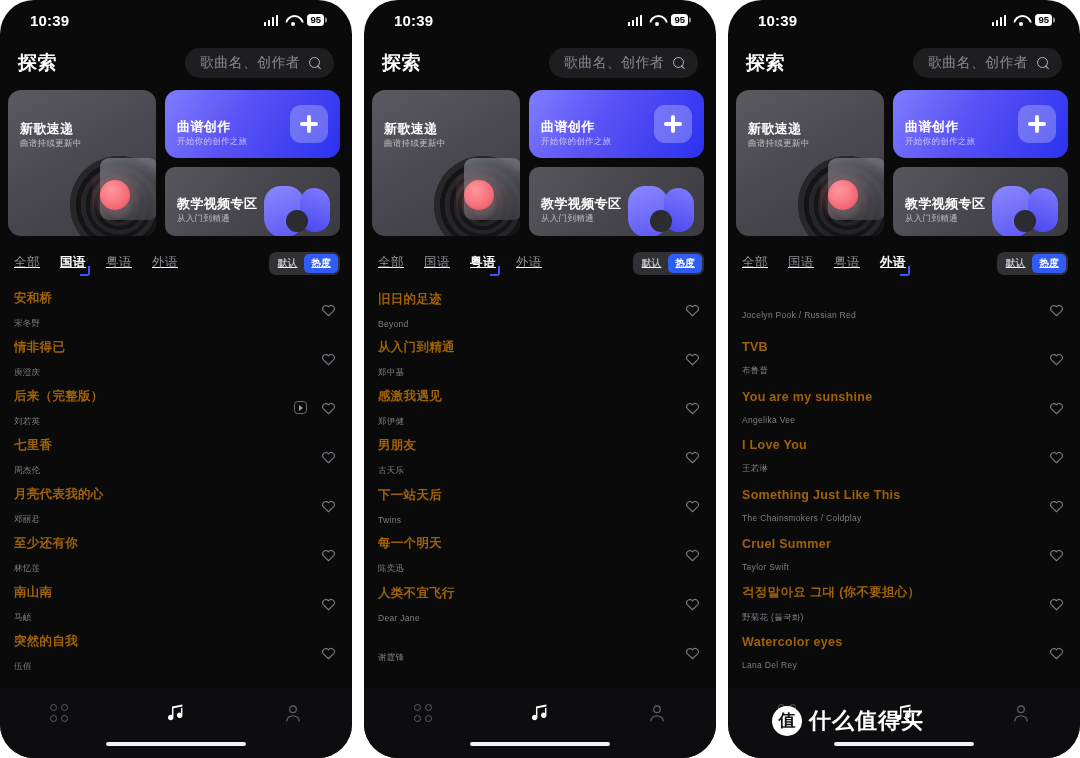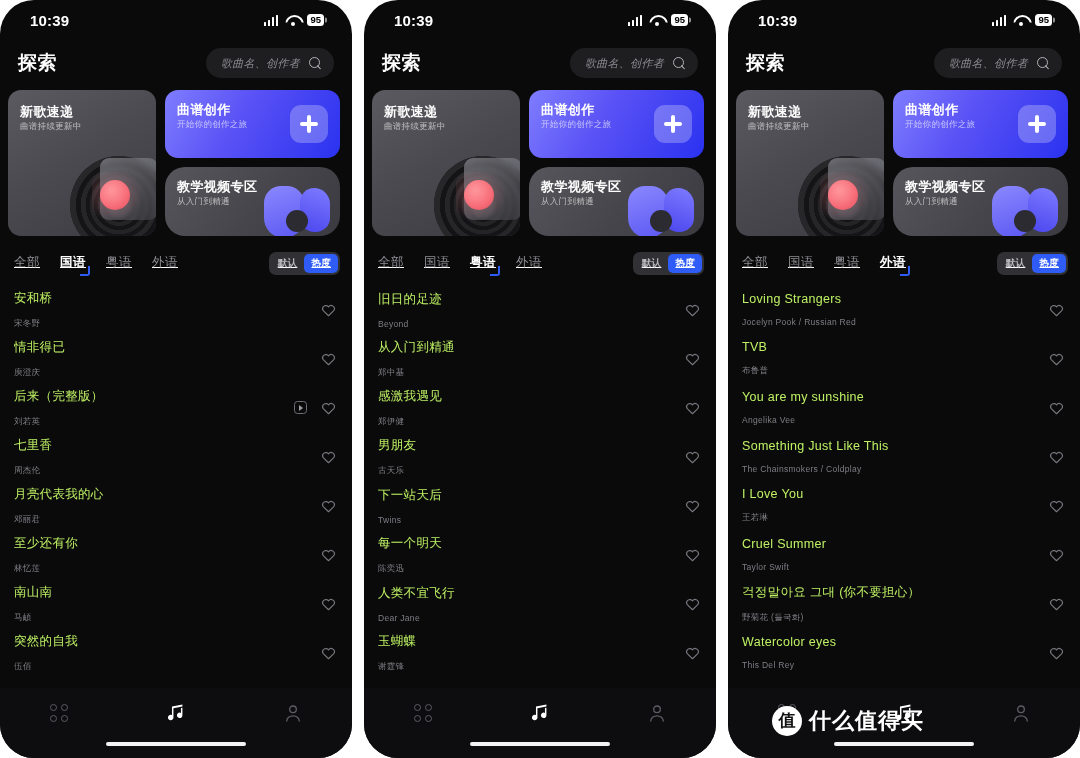--- a/index.html
+++ b/index.html
@@ -67,21 +67,21 @@
   .header {
     height:46px; padding:0 18px;
     display:flex; align-items:center; justify-content:space-between;
   }
   .title { font-size:19px; font-weight:700; color:#fff; letter-spacing:.5px; }
   .searchbox {
     display:flex; align-items:center; gap:9px;
     background:#1e1e20; border-radius:18px;
     height:30px; padding:0 13px 0 15px;
   }
-  .search-ph { font-size:11px; color:#8a8a90; letter-spacing:.3px; white-space:nowrap;font-style:italic; }
+  .search-ph { font-size:14px; color:#8a8a90; letter-spacing:.3px; white-space:nowrap; }
   .mag { width:12px; height:12px; position:relative; flex:none; }
   .mag::before {
     content:""; position:absolute; left:0; top:0;
     width:9px; height:9px; border:1.3px solid #b3b3b8; border-radius:50%;
   }
   .mag::after {
     content:""; position:absolute; left:8px; top:8px;
     width:4.5px; height:1.3px; background:#b3b3b8; border-radius:1px;
     transform:rotate(45deg); transform-origin:left center;
   }
@@ -95,25 +95,25 @@
     background:linear-gradient(150deg,#5a5a60 0%,#4a4a50 45%,#3b3b41 100%);
     overflow:hidden; flex:none;
   }
   .card-right-col { display:flex; flex-direction:column; gap:9px; flex:1; }
   .card-blue {
     position:relative; height:68px; border-radius:13px;
     background:linear-gradient(120deg,#7f7dff 0%,#5a52f5 42%,#2a32f0 100%);
     overflow:hidden;
   }
   .card-dark {
-    position:relative; height:69px; border-radius:20px;
+    position:relative; height:69px; border-radius:10px;
     background:linear-gradient(130deg,#56565c 0%,#45454b 55%,#3a3a40 100%);
     overflow:hidden;
   }
-  .c-title { font-size:13px; font-weight:700; color:#fff; letter-spacing:.4px; }
+  .c-title { font-size:13px; font-weight:700; color:#fff; letter-spacing:.4px;margin-top:17px; }
   .c-sub { font-size:8.5px; color:rgba(255,255,255,.62); letter-spacing:.3px; }
   .card-left .c-pad { padding:13px 0 0 12px; }
   .card-blue .c-pad, .card-dark .c-pad { padding:11px 0 0 12px; }
 
   .plus-tile {
     position:absolute; right:12px; top:50%; transform:translateY(-50%);
     width:38px; height:38px; border-radius:11px;
     background:rgba(255,255,255,.26);
     display:flex; align-items:center; justify-content:center;
   }
@@ -199,21 +199,21 @@
   
   .songlist { padding:2px 0 0 0; }
   .songrow {
     position:relative;
     display:flex; align-items:center;
     height:49px;
     padding:0 16px 0 14px;
   }
   .songrow .meta { flex:1; min-width:0; }
   .s-title {
-    font-size:12.5px; font-weight:400; color:#bef264;
+    font-size:12.5px; font-weight:700; color:#a16207;
     letter-spacing:.3px; white-space:nowrap; overflow:hidden; text-overflow:ellipsis;
   }
   .s-artist {
     font-size:8.5px; color:#7e7e86; margin-top:11px; letter-spacing:.3px;
     white-space:nowrap; overflow:hidden; text-overflow:ellipsis;
   }
   .row-icons { display:flex; align-items:center; gap:14px; flex:none; }
   .playmini {
     width:13px; height:13px; border:1.2px solid #6e6e76; border-radius:3.5px;
     position:relative;
@@ -624,21 +624,20 @@
 
         <span class="heart">
                 <svg viewBox="0 0 24 22" width="15" height="14" fill="none" stroke="#77777f" stroke-width="1.8">
                   <path d="M12 20.2 3.6 12A5.1 5.1 0 0 1 12 6.1a5.1 5.1 0 0 1 8.4 5.9L12 20.2z" stroke-linejoin="round"></path>
                 </svg>
               </span>
       </div>
     </div>
     <div class="songrow">
       <div class="meta">
-        <div class="s-title">玉蝴蝶</div>
         <div class="s-artist">谢霆锋</div>
       </div>
       <div class="row-icons">
 
         <span class="heart">
                 <svg viewBox="0 0 24 22" width="15" height="14" fill="none" stroke="#77777f" stroke-width="1.8">
                   <path d="M12 20.2 3.6 12A5.1 5.1 0 0 1 12 6.1a5.1 5.1 0 0 1 8.4 5.9L12 20.2z" stroke-linejoin="round"></path>
                 </svg>
               </span>
       </div>
@@ -728,21 +727,20 @@
           <div class="lang-tab">粤语</div>
           <div class="lang-tab active">外语</div>
     <div class="sortgroup">
             <div class="sortchip">默认</div>
             <div class="sortchip on">热度</div>
           </div>
   </div>
     <div class="songlist">
     <div class="songrow">
       <div class="meta">
-        <div class="s-title">Loving Strangers</div>
         <div class="s-artist">Jocelyn Pook / Russian Red</div>
       </div>
       <div class="row-icons">
 
         <span class="heart">
                 <svg viewBox="0 0 24 22" width="15" height="14" fill="none" stroke="#77777f" stroke-width="1.8">
                   <path d="M12 20.2 3.6 12A5.1 5.1 0 0 1 12 6.1a5.1 5.1 0 0 1 8.4 5.9L12 20.2z" stroke-linejoin="round"></path>
                 </svg>
               </span>
       </div>
@@ -770,48 +768,48 @@
 
         <span class="heart">
                 <svg viewBox="0 0 24 22" width="15" height="14" fill="none" stroke="#77777f" stroke-width="1.8">
                   <path d="M12 20.2 3.6 12A5.1 5.1 0 0 1 12 6.1a5.1 5.1 0 0 1 8.4 5.9L12 20.2z" stroke-linejoin="round"></path>
                 </svg>
               </span>
       </div>
     </div>
     <div class="songrow">
       <div class="meta">
+        <div class="s-title">I Love You</div>
+        <div class="s-artist">王若琳</div>
+      </div>
+      <div class="row-icons">
+
+        <span class="heart">
+                <svg viewBox="0 0 24 22" width="15" height="14" fill="none" stroke="#77777f" stroke-width="1.8">
+                  <path d="M12 20.2 3.6 12A5.1 5.1 0 0 1 12 6.1a5.1 5.1 0 0 1 8.4 5.9L12 20.2z" stroke-linejoin="round"></path>
+                </svg>
+              </span>
+      </div>
+    </div>
+    <div class="songrow">
+      <div class="meta">
         <div class="s-title">Something Just Like This</div>
         <div class="s-artist">The Chainsmokers / Coldplay</div>
       </div>
       <div class="row-icons">
 
         <span class="heart">
                 <svg viewBox="0 0 24 22" width="15" height="14" fill="none" stroke="#77777f" stroke-width="1.8">
                   <path d="M12 20.2 3.6 12A5.1 5.1 0 0 1 12 6.1a5.1 5.1 0 0 1 8.4 5.9L12 20.2z" stroke-linejoin="round"></path>
                 </svg>
               </span>
       </div>
     </div>
     <div class="songrow">
       <div class="meta">
-        <div class="s-title">I Love You</div>
-        <div class="s-artist">王若琳</div>
-      </div>
-      <div class="row-icons">
-
-        <span class="heart">
-                <svg viewBox="0 0 24 22" width="15" height="14" fill="none" stroke="#77777f" stroke-width="1.8">
-                  <path d="M12 20.2 3.6 12A5.1 5.1 0 0 1 12 6.1a5.1 5.1 0 0 1 8.4 5.9L12 20.2z" stroke-linejoin="round"></path>
-                </svg>
-              </span>
-      </div>
-    </div>
-    <div class="songrow">
-      <div class="meta">
         <div class="s-title">Cruel Summer</div>
         <div class="s-artist">Taylor Swift</div>
       </div>
       <div class="row-icons">
 
         <span class="heart">
                 <svg viewBox="0 0 24 22" width="15" height="14" fill="none" stroke="#77777f" stroke-width="1.8">
                   <path d="M12 20.2 3.6 12A5.1 5.1 0 0 1 12 6.1a5.1 5.1 0 0 1 8.4 5.9L12 20.2z" stroke-linejoin="round"></path>
                 </svg>
               </span>
@@ -827,21 +825,21 @@
         <span class="heart">
                 <svg viewBox="0 0 24 22" width="15" height="14" fill="none" stroke="#77777f" stroke-width="1.8">
                   <path d="M12 20.2 3.6 12A5.1 5.1 0 0 1 12 6.1a5.1 5.1 0 0 1 8.4 5.9L12 20.2z" stroke-linejoin="round"></path>
                 </svg>
               </span>
       </div>
     </div>
     <div class="songrow">
       <div class="meta">
         <div class="s-title">Watercolor eyes</div>
-        <div class="s-artist">This Del Rey</div>
+        <div class="s-artist">Lana Del Rey</div>
       </div>
       <div class="row-icons">
 
         <span class="heart">
                 <svg viewBox="0 0 24 22" width="15" height="14" fill="none" stroke="#77777f" stroke-width="1.8">
                   <path d="M12 20.2 3.6 12A5.1 5.1 0 0 1 12 6.1a5.1 5.1 0 0 1 8.4 5.9L12 20.2z" stroke-linejoin="round"></path>
                 </svg>
               </span>
       </div>
     </div>

